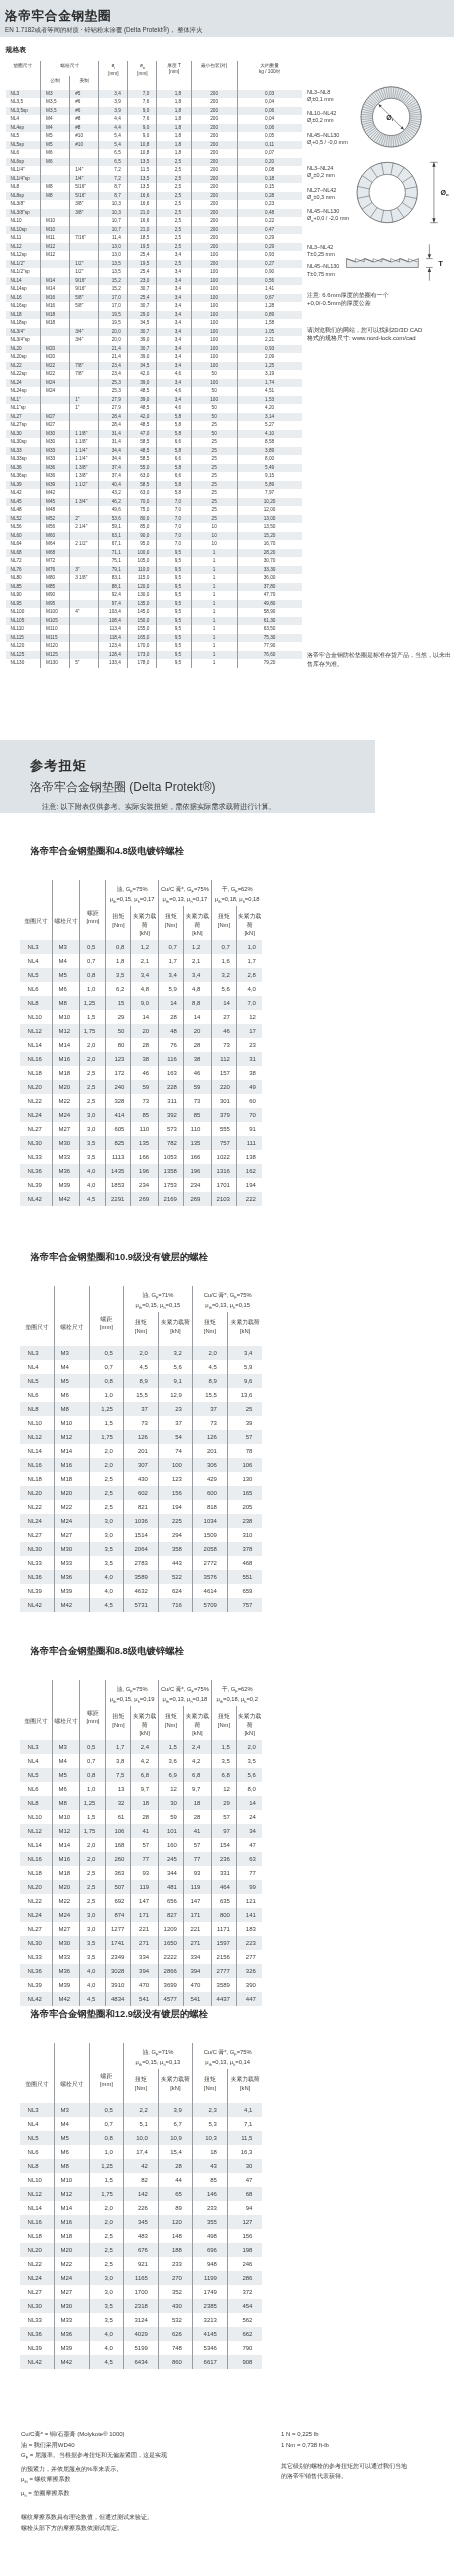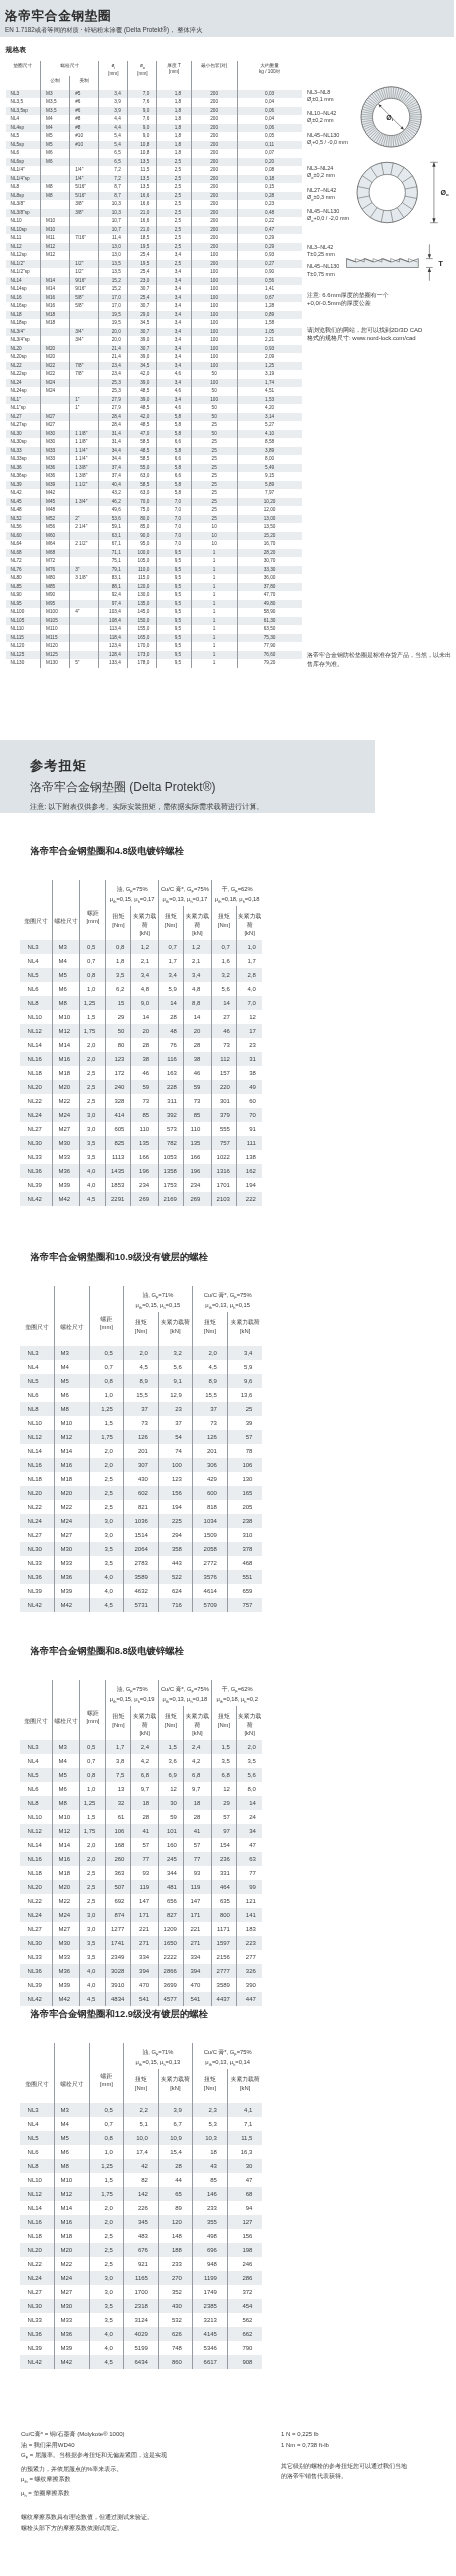--- a/index.html
+++ b/index.html
@@ -39,21 +39,21 @@
   .tol-group{position:absolute;left:0;width:61px;}
   .tol-pair{margin-bottom:5px;}
   .diagram{position:absolute;}
   .note-block{position:absolute;left:0;width:150px;font-size:6px;line-height:8.3px;color:#3a3a3a;}
   .stock-note{position:absolute;left:307px;top:651px;width:146px;font-size:6px;line-height:8.8px;}
 
   
   .panel{position:absolute;left:0;top:696px;width:375px;height:73px;background:#dde3e7;margin-top:44px;}
   .panel h2{margin:0;padding:16.5px 0 0 30px;font-size:13.2px;font-weight:bold;color:#2e2e2e;letter-spacing:1.1px;}
   .panel .sub{padding:4.4px 0 0 30px;font-size:12px;color:#3a3a3a;}
-  .tq-note{position:absolute;left:30px;top:802px;font-size:7.2px;color:#3a3a3a;font-family:Liberation Serif, serif;}
+  .tq-note{position:absolute;left:42px;top:802px;font-size:7.2px;color:#3a3a3a;}
 
   
   .tq-section{position:absolute;left:20.4px;width:253px;}
   .tq-section h3{margin:8px 0 0 10px;font-size:9.4px;font-weight:bold;color:#2e2e2e;}
   .tq{margin-top:22px;width:241px;table-layout:fixed;font-size:6px;}
   .tq3 col.c1{width:32px}.tq3 col.c2{width:27.5px}.tq3 col.c3{width:26px}
   .tq3 col.c4{width:25px}.tq3 col.c5{width:27.5px}.tq3 col.c6{width:25px}
   .tq3 col.c7{width:28px}.tq3 col.c8{width:25px}.tq3 col.c9{width:26px}
   .tq2 col.c1{width:34px}.tq2 col.c2{width:35px}.tq2 col.c3{width:34px}
   .tq2 col.c4{width:35px}.tq2 col.c5{width:34px}.tq2 col.c6{width:35px}

